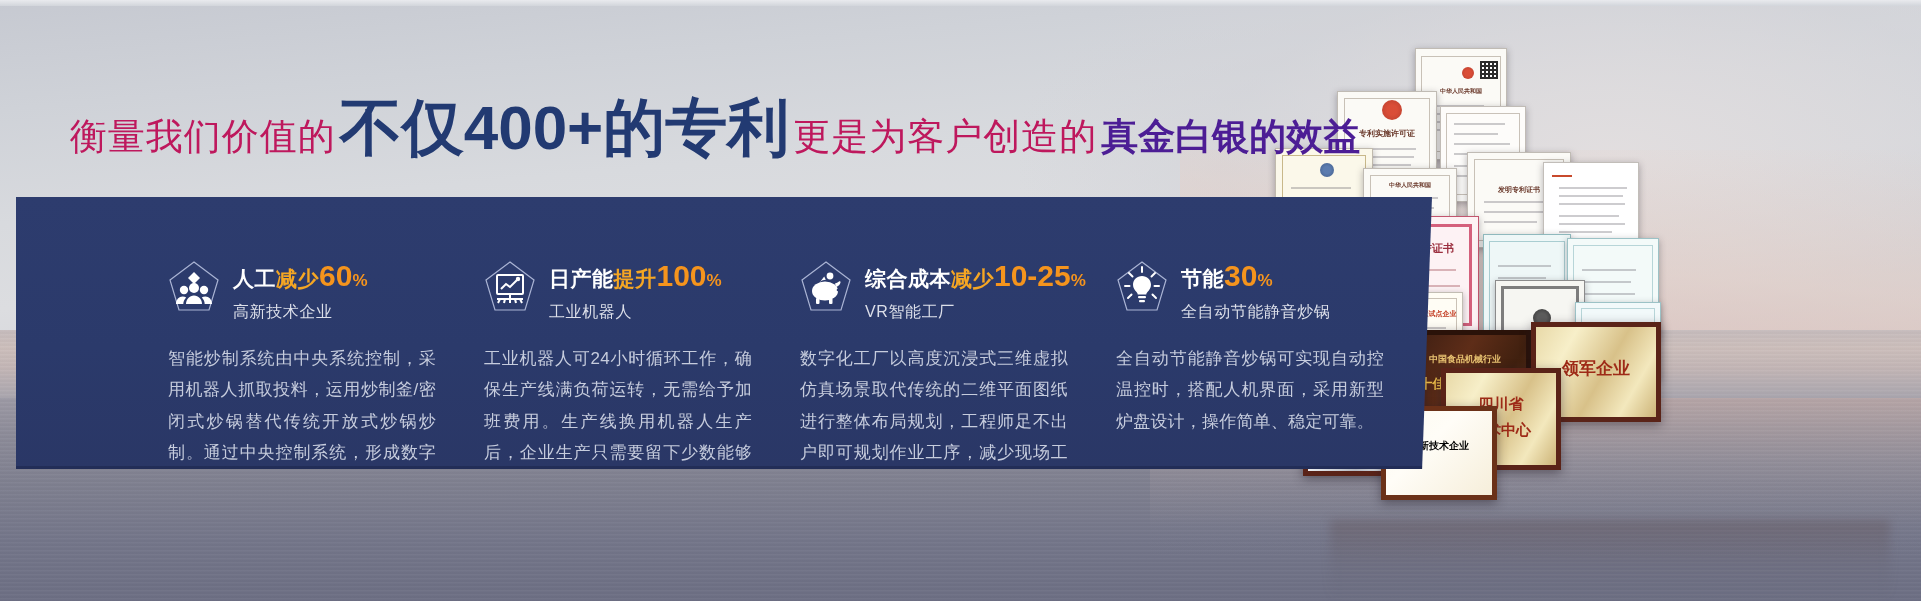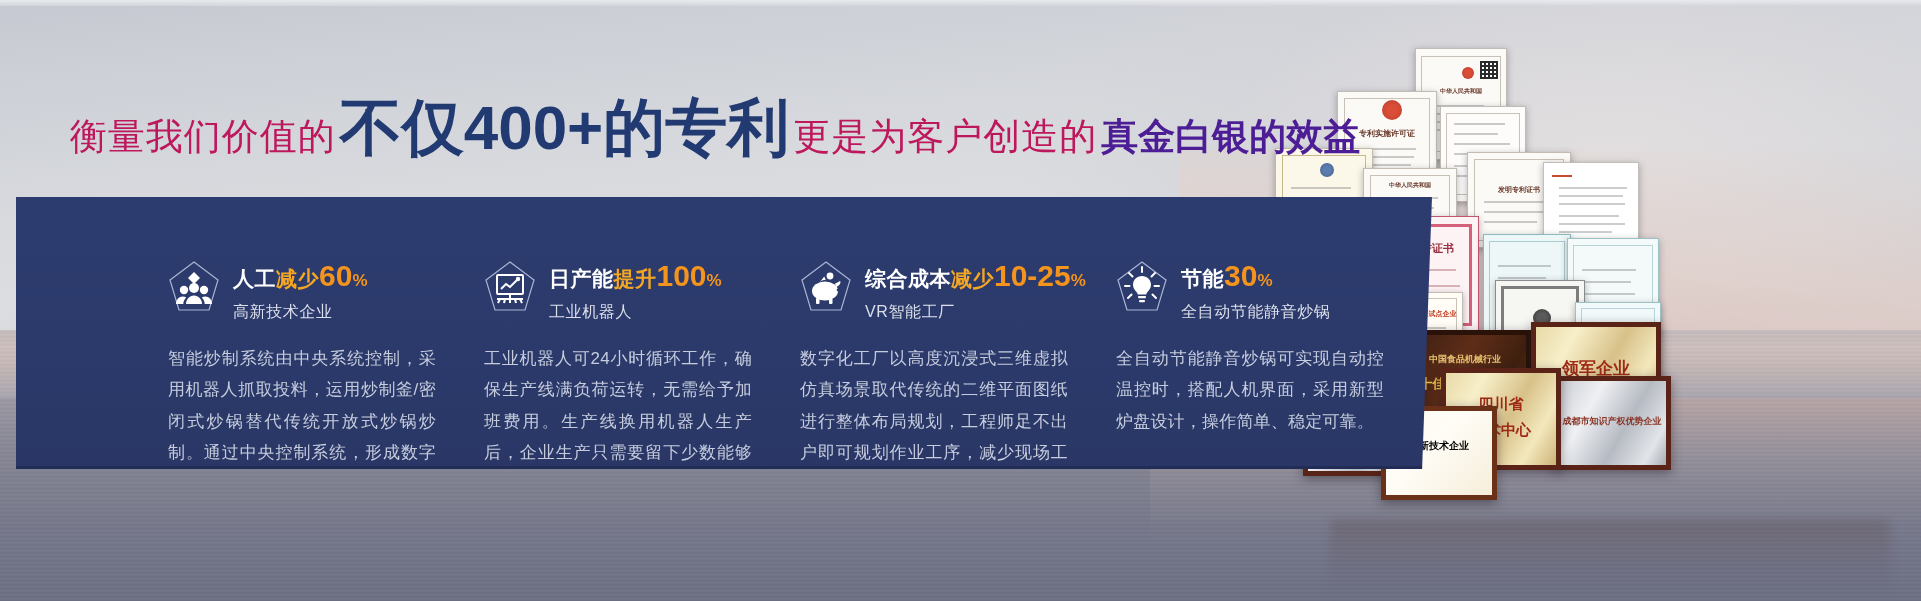--- a/index.html
+++ b/index.html
@@ -299,23 +299,20 @@
 
   <div class="plaque dark" style="left:154px; top:282px; width:132px; height:114px;">
     <div class="ptxt" style="top:18px; font-size:9px;">中国食品机械行业</div>
     <div class="ptxt" style="top:40px; font-size:13px; color:#f0c14b;">十佳系统集成商</div>
   </div>
 
   <div class="plaque gold" style="left:286px; top:274px; width:130px; height:100px;">
     <div class="ptxt" style="top:30px; font-size:17px;">领军企业</div>
   </div>
 
-  <div class="plaque silver" style="left:308px; top:328px; width:118px; height:94px;">
-    <div class="ptxt" style="top:34px; font-size:9px;">成都市知识产权优势企业</div>
-  </div>
 
   <div class="plaque silver" style="left:58px; top:330px; width:122px; height:98px;">
     <div class="ptxt" style="top:26px; font-size:10px;">四川省知识产权试点企业</div>
   </div>
 
   <div class="plaque gold" style="left:196px; top:320px; width:120px; height:102px;">
     <div class="ptxt" style="top:22px; font-size:15px;">四川省</div>
     <div class="ptxt" style="top:48px; font-size:15px;">技术中心</div>
   </div>
 

